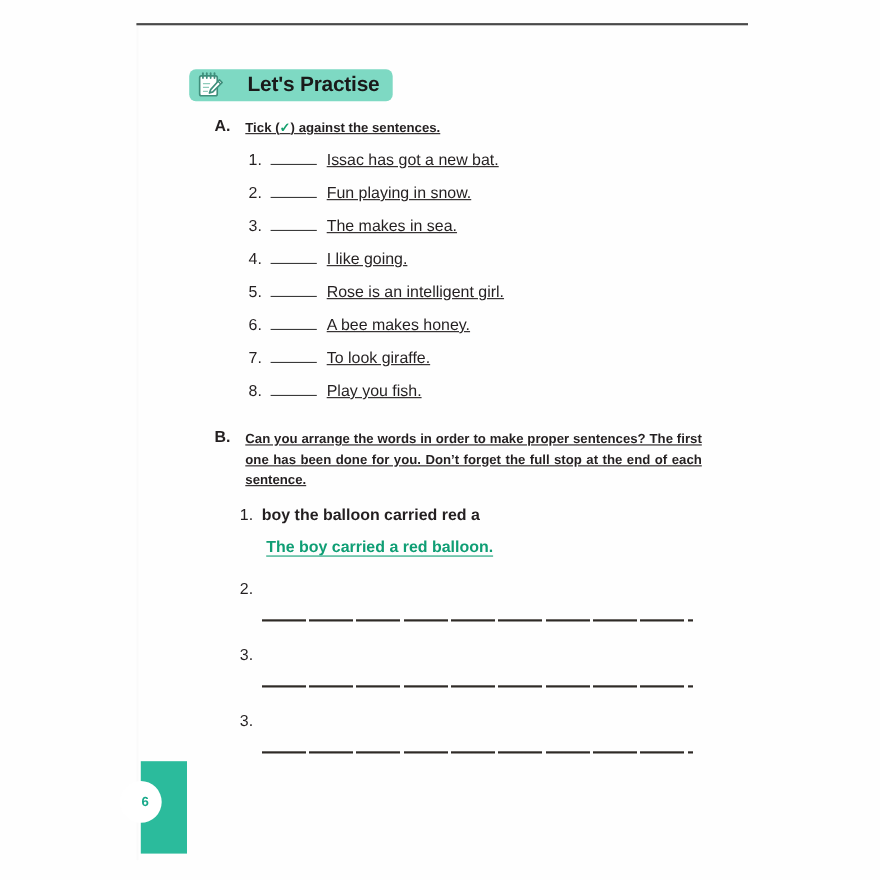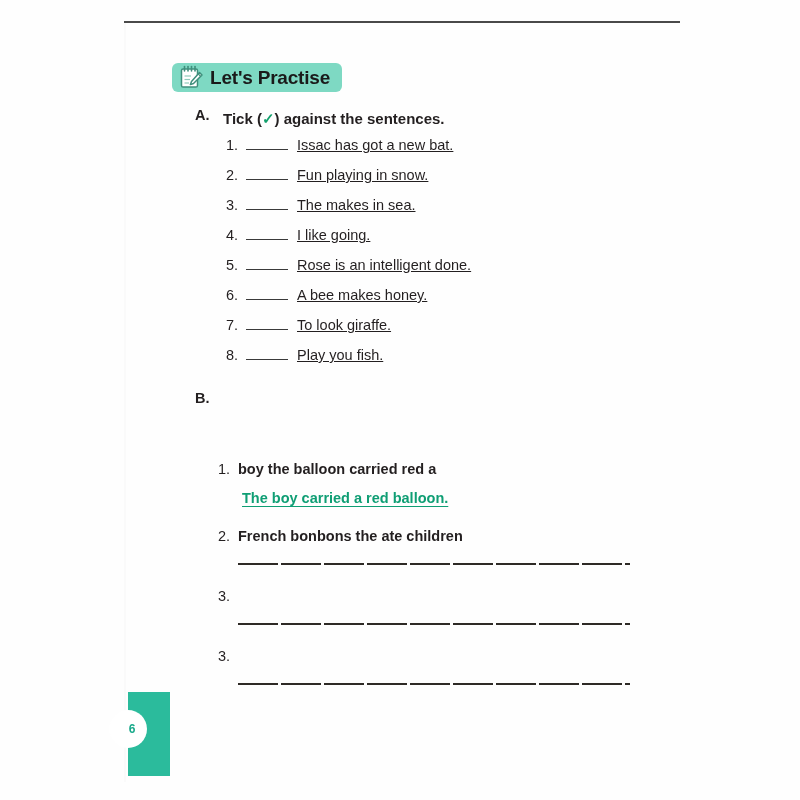--- a/index.html
+++ b/index.html
@@ -63,35 +63,37 @@
     flex: 0 0 auto;
     display: block;
   }
   .badge-title {
     font-size: 19px;
     font-weight: bold;
     color: #1a1a1a;
     letter-spacing: -0.2px;
     white-space: nowrap;
     line-height: 1;
+    margin-left: 15px;
   }
 
   
   .section-marker {
     position: absolute;
     font-size: 14.5px;
     font-weight: bold;
     color: #231f20;
   }
   .section-head {
     position: absolute;
-    font-size: 15px;
+    font-size: 12px;
     font-weight: bold;
     color: #231f20;
     line-height: 1.55;
+    text-decoration: underline;
   }
   .section-head.justify {
     text-align: justify;
     text-justify: inter-word;
   }
   .tick-mark {
     color: #13a06d;
     font-weight: bold;
   }
 
@@ -247,58 +249,58 @@
       <span class="a-text">The makes in sea.</span>
     </div>
     <div class="a-item">
       <span class="a-num">4.</span>
       <span class="a-blank"></span>
       <span class="a-text">I like going.</span>
     </div>
     <div class="a-item">
       <span class="a-num">5.</span>
       <span class="a-blank"></span>
-      <span class="a-text">Rose is an intelligent done.</span>
+      <span class="a-text">Rose is an intelligent girl.</span>
     </div>
     <div class="a-item">
       <span class="a-num">6.</span>
       <span class="a-blank"></span>
       <span class="a-text">A bee makes honey.</span>
     </div>
     <div class="a-item">
       <span class="a-num">7.</span>
       <span class="a-blank"></span>
       <span class="a-text">To look giraffe.</span>
     </div>
     <div class="a-item">
       <span class="a-num">8.</span>
       <span class="a-blank"></span>
       <span class="a-text">Play you fish.</span>
     </div>
   </div>
 
   <div class="section-marker" style="left:195px; top:390px;">B.</div>
 
+  <div class="section-head justify" style="left:223px; top:390px; width:415px;">Can you arrange the words in order to make proper sentences? The first one has been done for you. Don’t forget the full stop at the end of each sentence.</div>
 
   <div class="b-list">
 
     <div class="b-item">
       <div class="b-row">
         <span class="b-num">1.</span>
         <span class="b-text">boy the balloon carried red a</span>
       </div>
       <div class="b-answer">The boy carried a red balloon.</div>
     </div>
 
     <div class="b-gap-a"></div>
 
     <div class="b-item">
       <div class="b-row">
         <span class="b-num">2.</span>
-        <span class="b-text">French bonbons the ate children</span>
       </div>
       <div class="b-rule"></div>
     </div>
 
     <div class="b-gap-b"></div>
 
     <div class="b-item">
       <div class="b-row">
         <span class="b-num">3.</span>
       </div>

